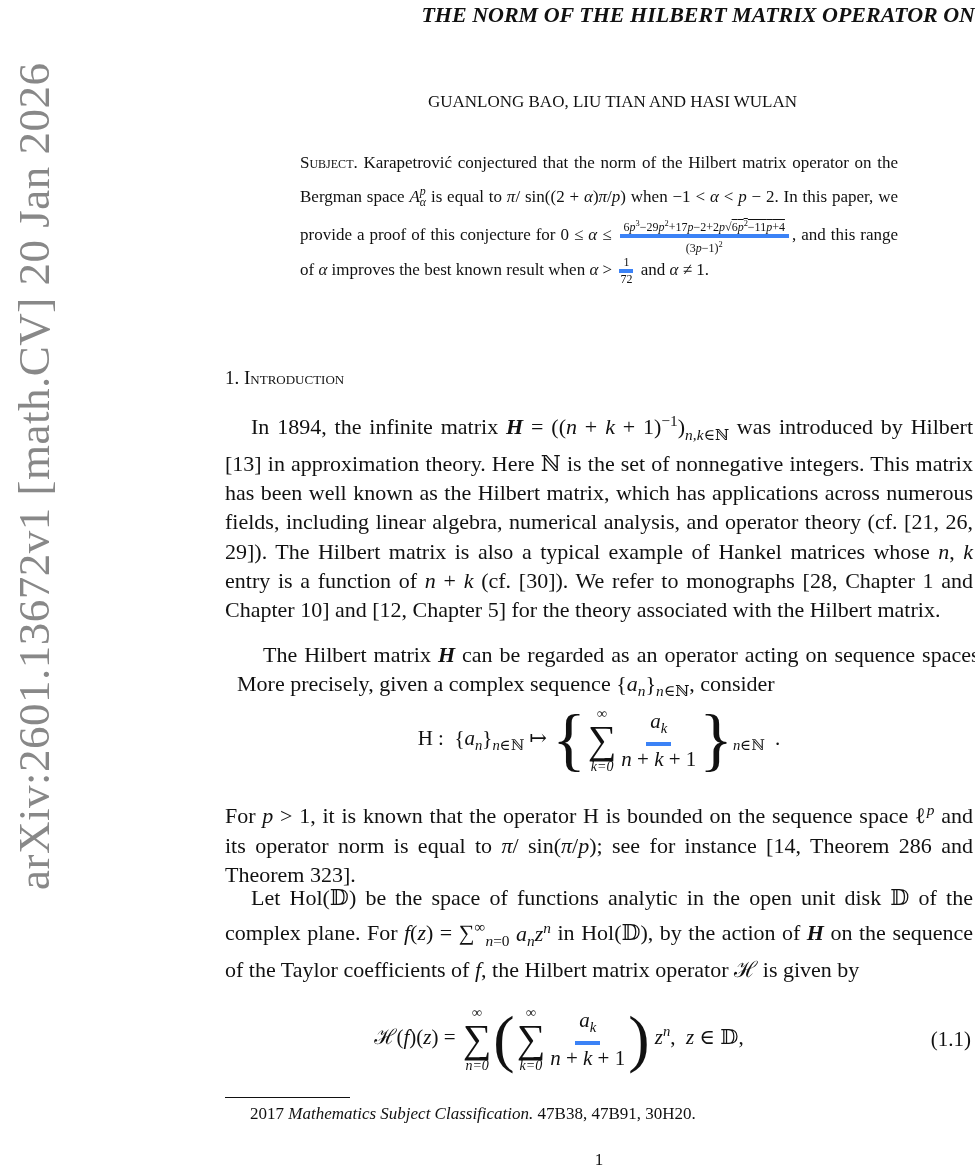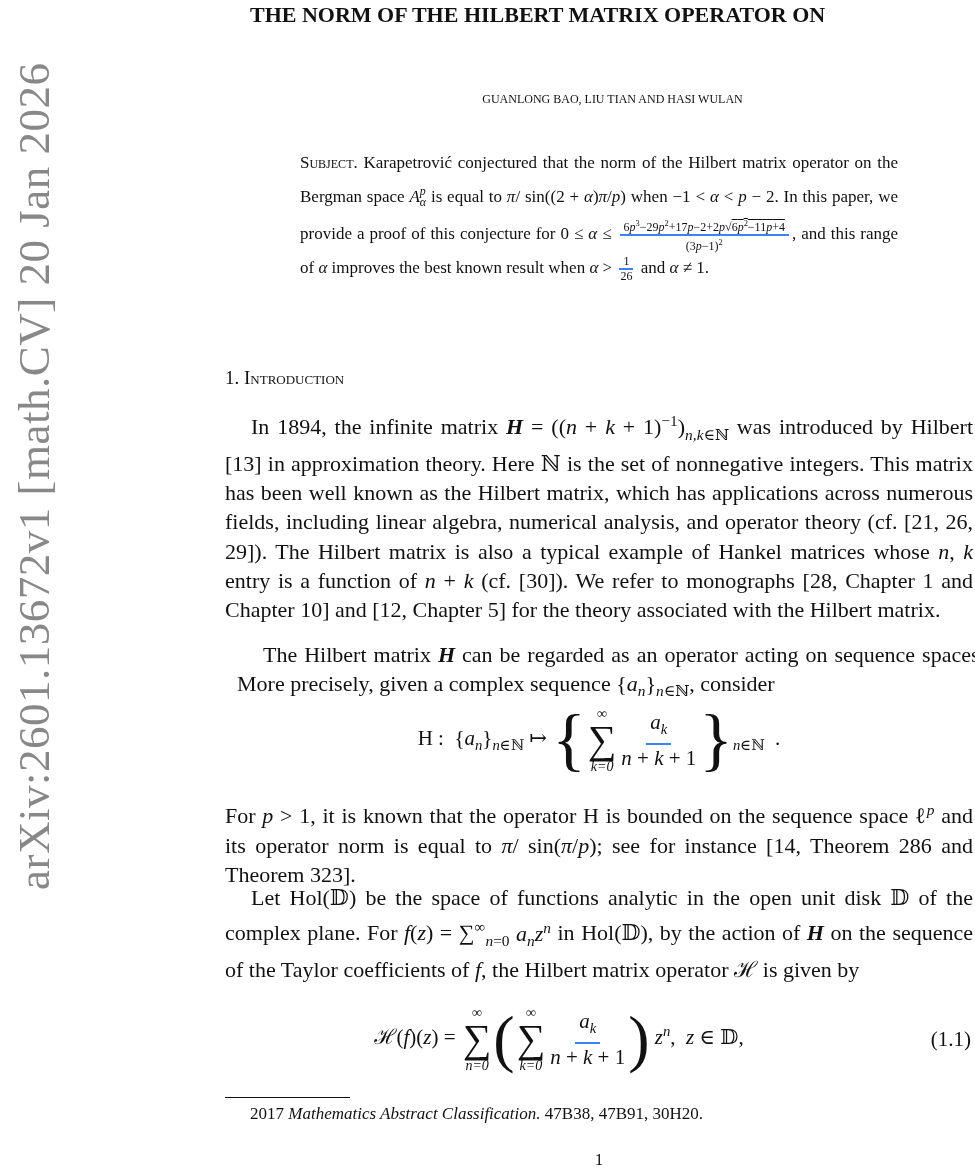--- a/index.html
+++ b/index.html
@@ -10,46 +10,46 @@
   .arxiv-stamp {
     position: absolute; left: 0; top: 0; width: 62px; height: 900px;
   }
   .arxiv-stamp span {
     position: absolute; left: 8px; top: 890px;
     transform-origin: left top; transform: rotate(-90deg);
     white-space: nowrap; font-size: 45px; color: #888; letter-spacing: 0.5px;
   }
   .title {
     position: absolute; left: 250px; top: 0; width: 725px;
-    text-align: left; font-weight: bold; font-size: 22px; line-height: 30px;
+    text-align: right; font-weight: bold; font-size: 22px; line-height: 30px; font-style: italic;
   }
   .authors {
     position: absolute; left: 250px; top: 92px; width: 725px;
-    text-align: center; font-size: 12px;
+    text-align: center; font-size: 17px;
   }
   .abstract {
     position: absolute; left: 300px; top: 148px; width: 598px;
     font-size: 17px; line-height: 29px; text-align: justify;
   }
   .sc { font-variant: small-caps; }
   .section-title {
     position: absolute; left: 225px; top: 367px; width: 750px;
     text-align: left; font-size: 19px;
   }
   .body {
     position: absolute; left: 225px; width: 748px; font-size: 22px; line-height: 29.2px;
     text-align: justify;
   }
   .indent { text-indent: 26px; }
   .bm { font-weight: bold; font-style: italic; }
   .eq {
     position: absolute; left: 225px; width: 748px; font-size: 21px; text-align: center;
   }
   .frac { display: inline-flex; flex-direction: column; align-items: center; vertical-align: middle; margin: 0 3px; }
-  .frac .num { border-bottom: 2px solid #3b82f6; padding: 0 4px; line-height: 26px; }
+  .frac .num { border-bottom: 4px solid #3b82f6; padding: 0 4px; line-height: 26px; }
   .frac .den { line-height: 26px; }
   .sum { display: inline-flex; flex-direction: column; align-items: center; vertical-align: middle; margin: 0 2px; }
   .sum .big { font-size: 40px; line-height: 38px; }
   .sum .lim { font-size: 14px; line-height: 15px; font-style: italic; }
   .brace { font-size: 70px; vertical-align: middle; line-height: 70px; font-weight: 200; }
   .paren { font-size: 64px; vertical-align: middle; line-height: 64px; font-weight: 200; }
   .eqnum { position: absolute; right: 2px; top: 22px; }
   .fn-rule { position: absolute; left: 225px; top: 1097px; width: 125px; border-top: 1px solid #111; }
   .footnote { position: absolute; left: 250px; font-size: 17px; }
   .pagenum { position: absolute; left: 225px; width: 748px; top: 1150px; text-align: center; font-size: 17px; }
@@ -70,21 +70,21 @@
 
 <div class="abstract">
   <span class="sc">Subject.</span>
   <span>
     Karapetrović conjectured that the norm of the Hilbert matrix operator on the Bergman space <i>A</i><sup style="position:relative"><i>p</i></sup><sub style="margin-left:-6px"><i>α</i></sub> is equal to <i>π</i>/ sin((2 + <i>α</i>)<i>π</i>/<i>p</i>) when −1 &lt; <i>α</i> &lt; <i>p</i> − 2. In this paper, we provide a proof of this conjecture for 0 ≤ <i>α</i> ≤
     <span class="frac" style="font-size:12px">
         <span class="num" style="line-height:14px">6<i>p</i><sup>3</sup>−29<i>p</i><sup>2</sup>+17<i>p</i>−2+2<i>p</i>√<span style="text-decoration:overline">6<i>p</i><sup>2</sup>−11<i>p</i>+4</span></span>
         <span class="den" style="line-height:14px">(3<i>p</i>−1)<sup>2</sup></span>
       </span>, and this range of <i>α</i> improves the best known result when <i>α</i> &gt; <span class="frac" style="font-size:12px">
         <span class="num" style="line-height:13px">1</span>
-        <span class="den" style="line-height:13px">26</span>
+        <span class="den" style="line-height:13px">72</span>
       </span> and <i>α</i> ≠ 1.
   </span>
 </div>
 
 <div class="section-title">
   <span>1.</span>
   <span class="sc">Introduction</span>
 </div>
 
 <div class="body indent" style="top:406px;">
@@ -126,21 +126,21 @@
       </span><span class="frac">
         <span class="num"><i>a<sub>k</sub></i></span>
         <span class="den"><i>n</i> + <i>k</i> + 1</span>
       </span><span class="paren">)</span> <i>z<sup>n</sup></i>, &nbsp;<i>z</i> ∈ 𝔻,</span>
   <span class="eqnum">(1.1)</span>
 </div>
 
 <div class="fn-rule"></div>
 
 <div class="footnote" style="top:1104px;">
-  <span style="font-style:normal">2017 </span><i>Mathematics Abstract Classification.</i>
+  <span style="font-style:normal">2017 </span><i>Mathematics Subject Classification.</i>
   <span>47B38, 47B91, 30H20.</span>
 </div>
 
 <div class="footnote" style="top:1171px;">
   <i>Key words and phrases.</i>
   <span>Hilbert matrix, Bergman space, norm.</span>
 </div>
 
 <div class="pagenum">1</div>
 

